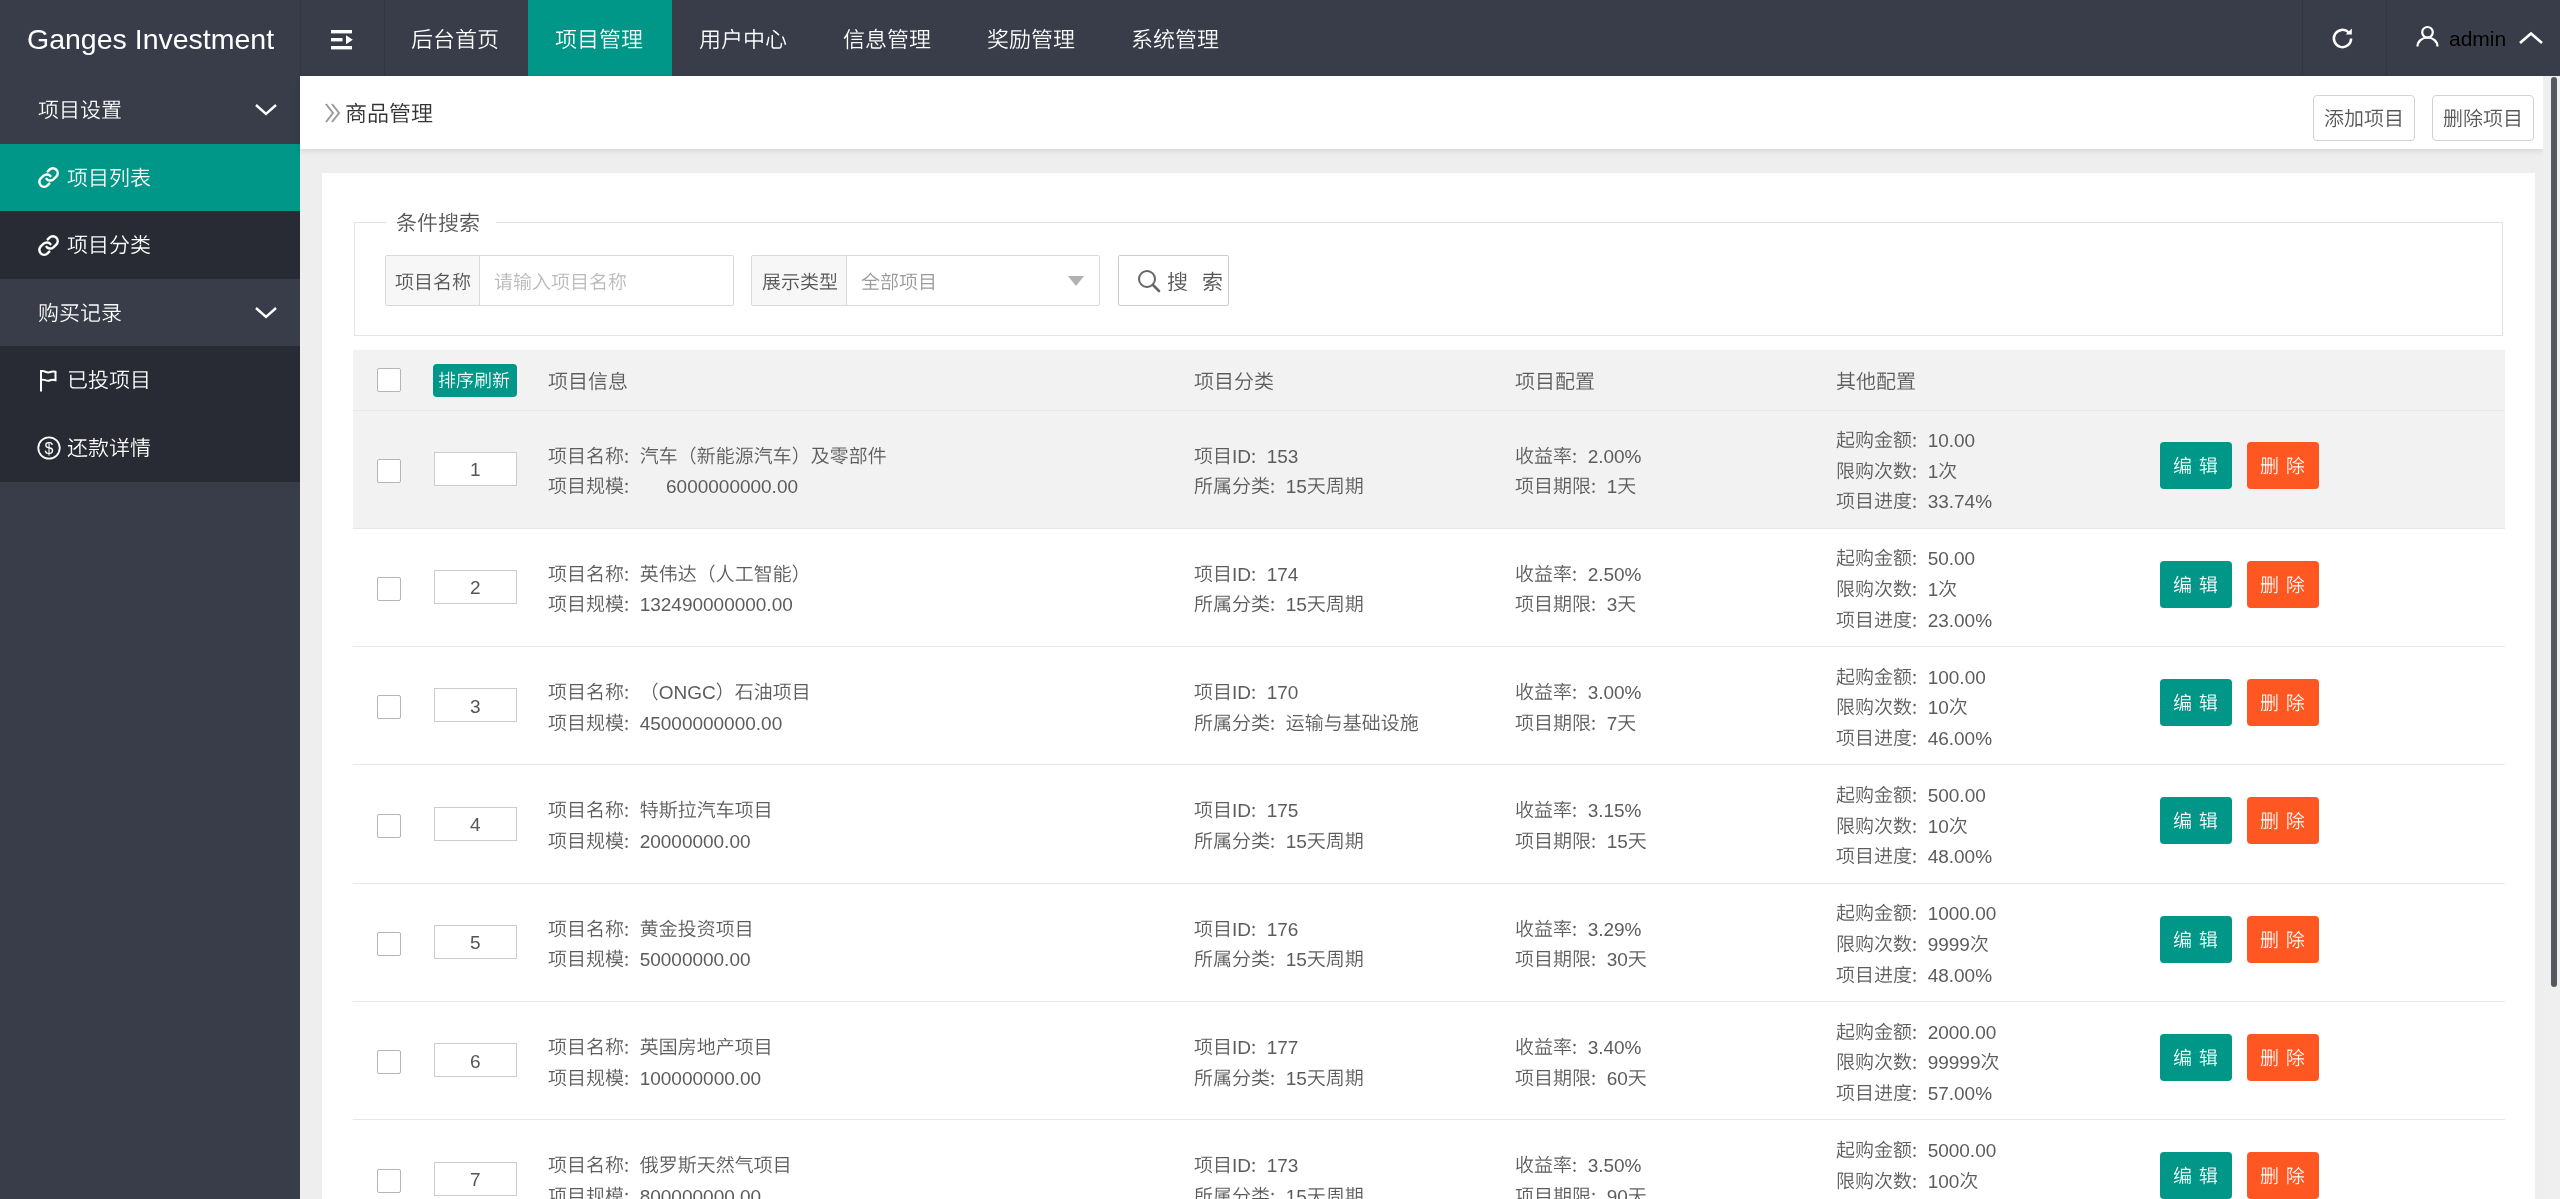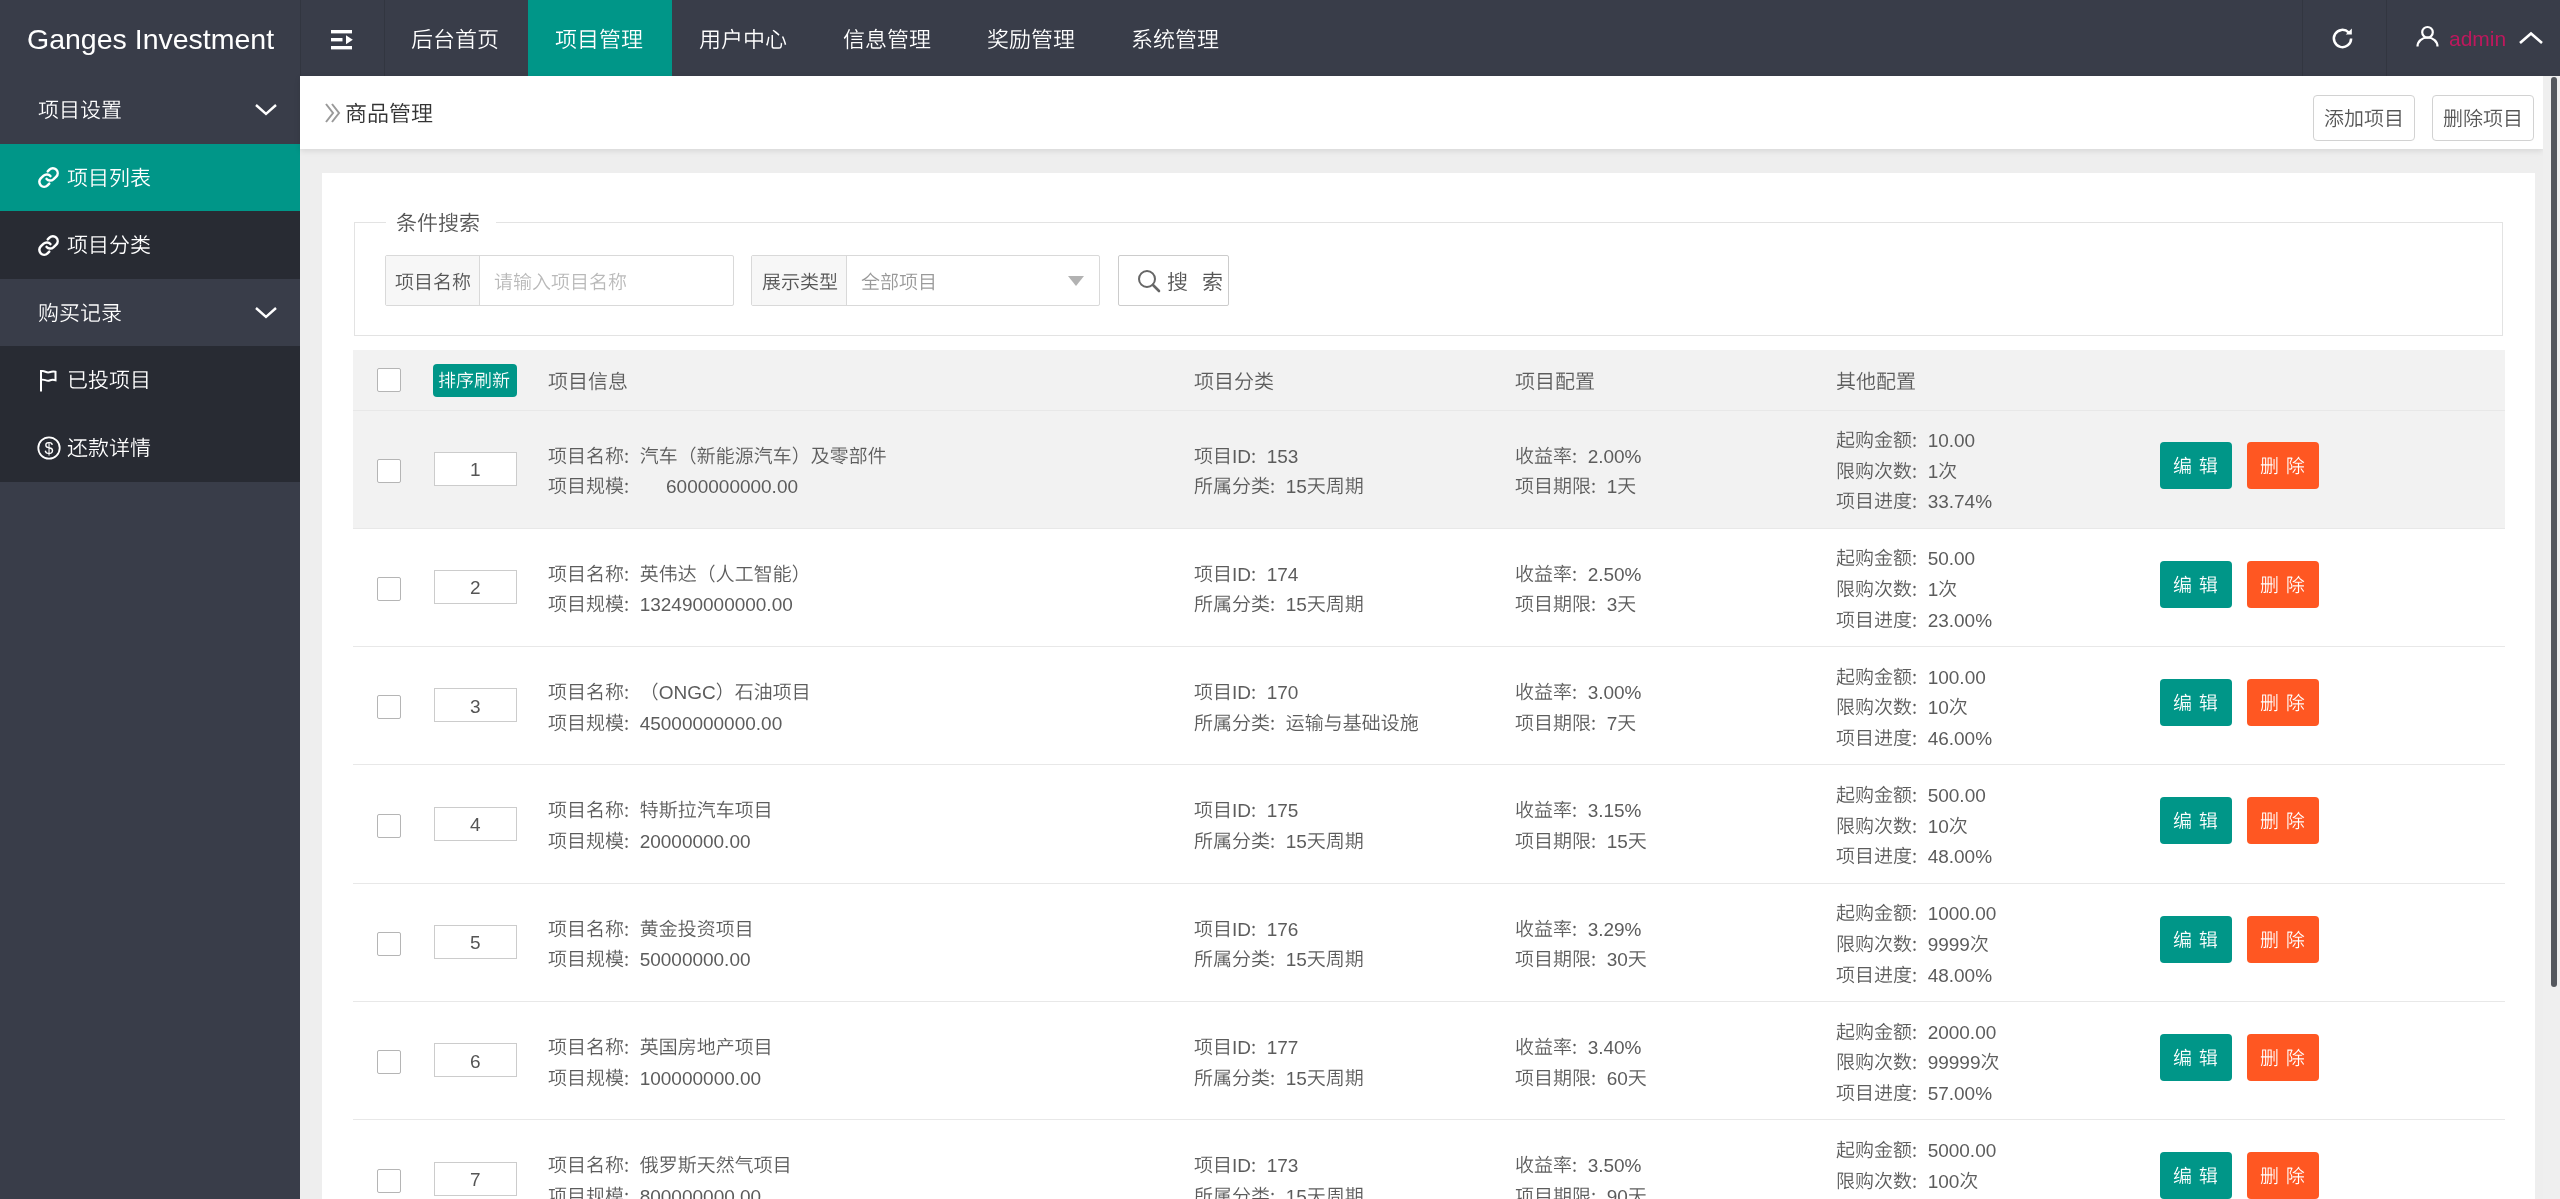--- a/index.html
+++ b/index.html
@@ -176,21 +176,21 @@
     <use href="#g7406" transform="translate(3000,880) scale(1,-1)"></use>
   </svg>
 <svg class="abs" style="left:2331px;top:27px" width="23" height="23" viewBox="0 0 24 24">
 <path d="M21 12a9 9 0 1 1-2.64-6.36" fill="none" stroke="#fff" stroke-width="2.6"></path>
 <path d="M21.7 1.6 L21.7 7.9 L15.4 7.9 Z" fill="#fff"></path>
 </svg>
 <svg class="abs" style="left:2414px;top:25px" width="27" height="26" viewBox="0 0 27 26">
 <circle cx="13.5" cy="7.3" r="5.3" fill="none" stroke="#fff" stroke-width="2.2"></circle>
 <path d="M3.5 21.5 a10 9 0 0 1 20 0" fill="none" stroke="#fff" stroke-width="2.2"></path>
 </svg>
-<div class="abs" style="left:2449px;top:26px;color:#be185d;font-size:21px;line-height:25px;font-family:'Liberation Sans',sans-serif">admin</div>
+<div class="abs" style="left:2449px;top:26px;color:#000000;font-size:21px;line-height:25px;font-family:'Liberation Sans',sans-serif">admin</div>
 <svg class="abs" style="left:2518px;top:31px" width="26" height="14" viewBox="0 0 26 14">
 <path d="M2 12 L13 2.5 L24 12" fill="none" stroke="#fff" stroke-width="2.6"></path>
 </svg>
 <div class="abs" style="left:0;top:76px;width:300px;height:1123px;background:#393D49"></div>
 <div class="abs" style="left:0;top:143.6px;width:300px;height:135.2px;background:#282B33"></div>
 <div class="abs" style="left:0;top:346.4px;width:300px;height:135.2px;background:#282B33"></div>
 <div class="abs" style="left:0;top:143.6px;width:300px;height:67.6px;background:#009688"></div>
 <svg class="t " style="left:38.0px;top:99.0px;fill:#fff" width="86.0" height="21" viewBox="0 0 4000 1000" preserveAspectRatio="xMinYMin meet">
     <use href="#g9879" transform="translate(0,880) scale(1,-1)"></use>
     <use href="#g76ee" transform="translate(1000,880) scale(1,-1)"></use>

